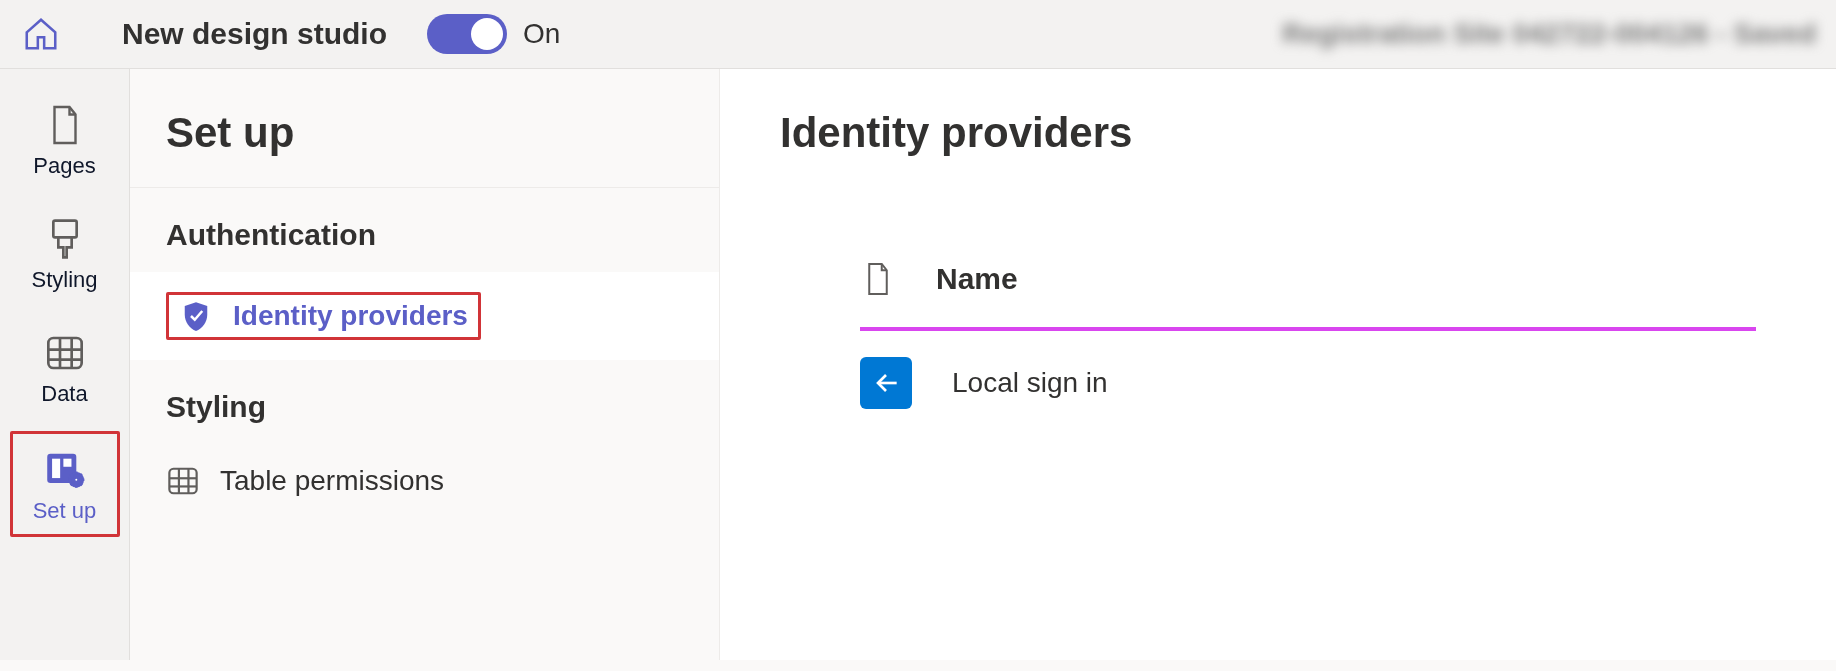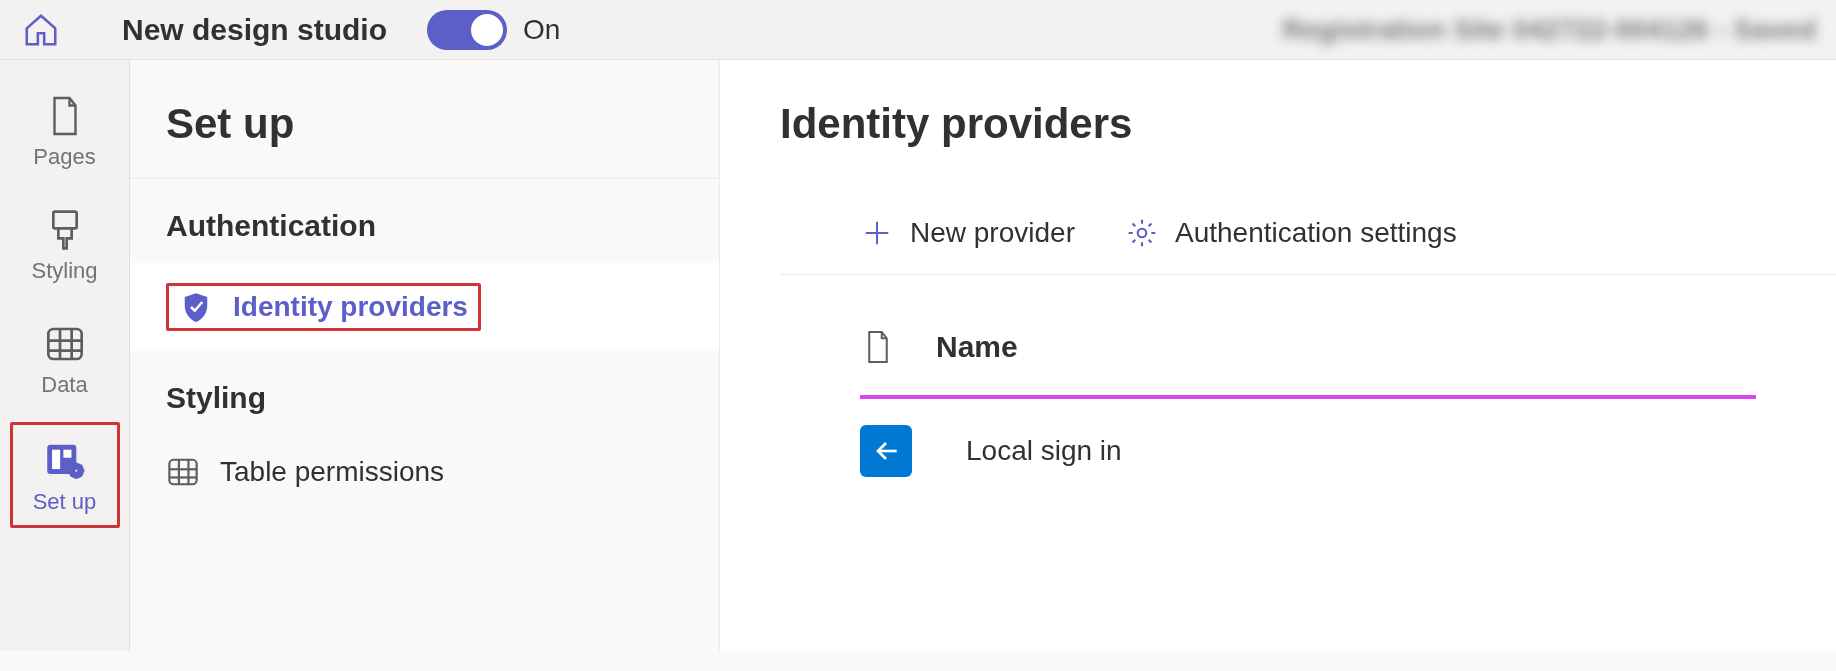--- a/index.html
+++ b/index.html
@@ -7,21 +7,21 @@
     font-family: "Segoe UI", -apple-system, sans-serif;
     background: #faf9f8;
     color: #323130;
     width: 1836px;
     height: 671px;
     overflow: hidden;
   }
 
   
   .header {
-    height: 60px;
+    height: 69px;
     background: #f3f2f1;
     border-bottom: 1px solid #e1dfdd;
     display: flex;
     align-items: center;
     padding: 0 20px;
   }
   .home-icon {
     width: 42px; height: 42px;
     display:flex;align-items:center;justify-content:center;
     margin-right: 60px;
@@ -68,21 +68,21 @@
     border-right:1px solid #e1dfdd;
     display:flex;flex-direction:column;align-items:center;
     padding-top:20px;
   }
   .side-item {
     width:110px;
     display:flex;flex-direction:column;align-items:center;
     padding:14px 0 10px;
     margin-bottom:14px;
     cursor:pointer;
-    color:#737373;
+    color:#0f172a;
   }
   .side-item .icon-box {
     width:44px;height:44px;display:flex;align-items:center;justify-content:center;
     margin-bottom:6px;
   }
   .side-item .side-label { font-size:22px; }
   .side-item.active {
     color:#5b5fc7;
     border:3px solid #d13438;
     border-radius:2px;
@@ -148,21 +148,21 @@
 
   .table-area { padding: 50px 80px 0; }
   .tbl-header {
     display:flex;align-items:center;gap:40px;
     border-bottom:4px solid #d946ef;
     padding-bottom:26px;
   }
   .doc-icon { width:36px;height:44px;display:flex;align-items:center;justify-content:center;color:#605e5c; }
   .col-name { font-size:30px;font-weight:700; }
   .tbl-row {
-    display:flex;align-items:center;gap:54px;
+    display:flex;align-items:center;gap:40px;
     padding:26px 0;
   }
   .row-icon {
     width:52px;height:52px;border-radius:6px;
     background:#0078d4;display:flex;align-items:center;justify-content:center;
     color:#fff;
   }
   .row-name { font-size:28px; }
 
   svg { display:block; }
@@ -261,40 +261,20 @@
             <line x1="16" y1="2" x2="16" y2="20"></line>
         </svg>
       </span>
       <span>Table permissions</span>
     </div>
   </div>
 
   <div class="main">
     <div class="main-title">Identity providers</div>
 
-    <div class="command-bar">
-      <div class="cmd">
-        <span class="cmd-icon">
-          <svg width="30" height="30" viewBox="0 0 24 24" stroke="#5b5fc7" stroke-width="1.6">
-            <line x1="12" y1="3" x2="12" y2="21"></line>
-              <line x1="3" y1="12" x2="21" y2="12"></line>
-          </svg>
-        </span>
-        <span>New provider</span>
-      </div>
-      <div class="cmd">
-        <span class="cmd-icon">
-          <svg width="32" height="32" viewBox="0 0 24 24" fill="none" stroke="#5b5fc7" stroke-width="1.6">
-            <circle cx="12" cy="12" r="3.2"></circle>
-            <path d="M12 2 v3 M12 19 v3 M2 12 h3 M19 12 h3 M4.9 4.9 l2.1 2.1 M17 17 l2.1 2.1 M19.1 4.9 l-2.1 2.1 M7 17 l-2.1 2.1"></path>
-          </svg>
-        </span>
-        <span>Authentication settings</span>
-      </div>
-    </div>
 
     <div class="table-area">
       <div class="tbl-header">
         <span class="doc-icon">
           <svg width="30" height="38" viewBox="0 0 24 28" fill="none" stroke="#605e5c" stroke-width="1.6">
             <path d="M5 2 H15 L19 7 V26 H5 Z"></path>
               <path d="M15 2 V7 H19"></path>
           </svg>
         </span>
         <span class="col-name">Name</span>

